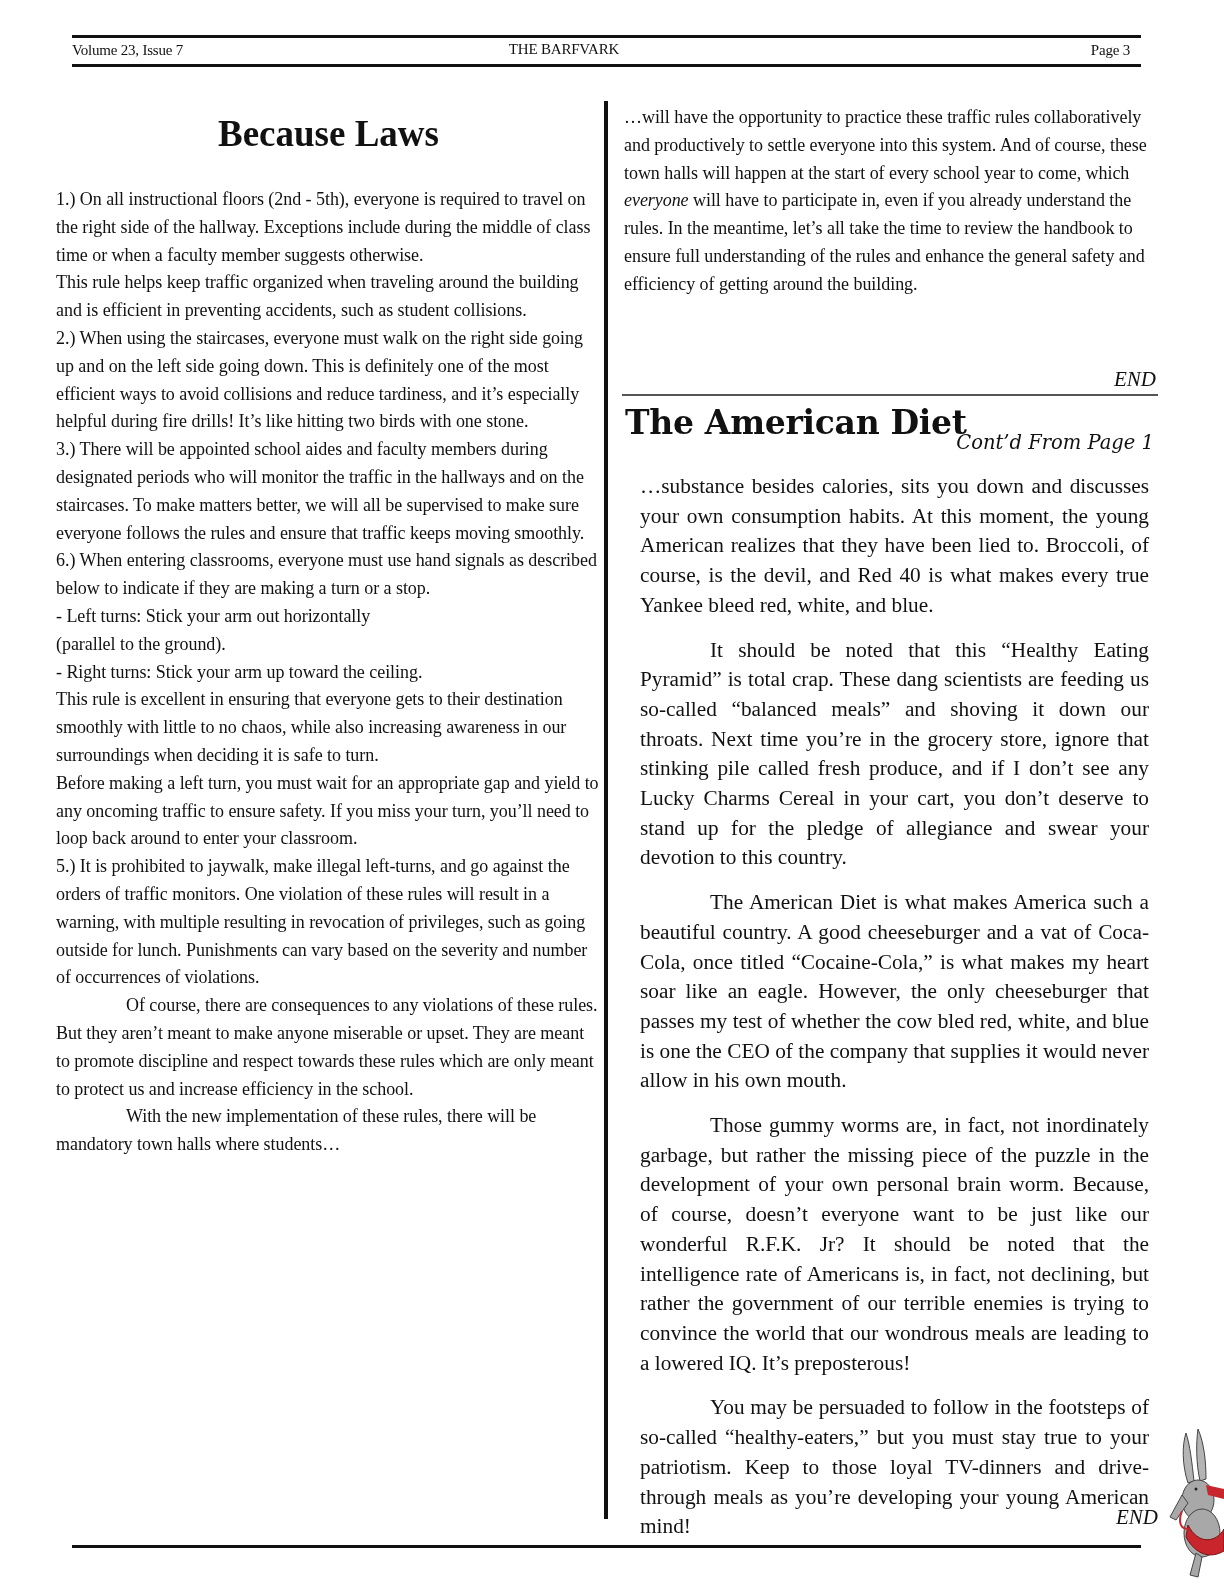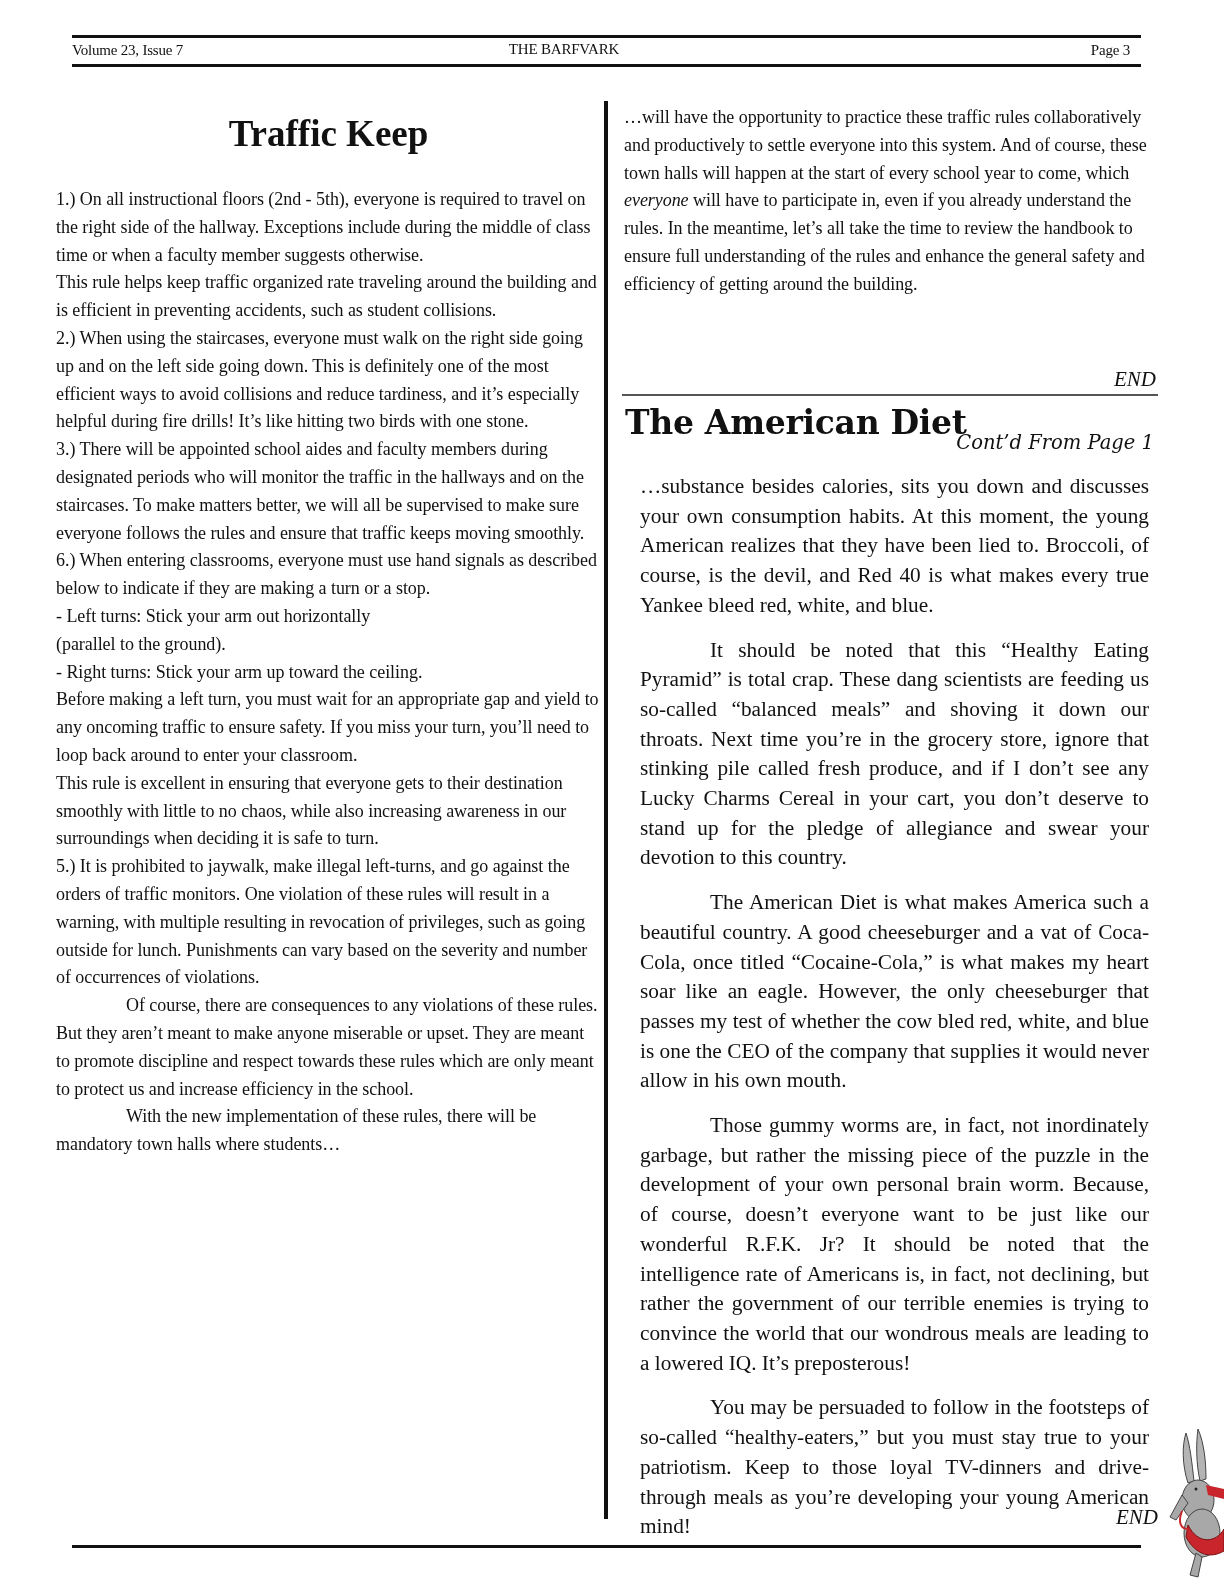--- a/index.html
+++ b/index.html
@@ -58,32 +58,32 @@
 </head>
 <body>
 
 <div class="header-rule-top"></div>
 <div class="header-left">Volume 23, Issue 7</div>
 <div class="header-center">THE BARFVARK</div>
 <div class="header-right">Page 3</div>
 <div class="header-rule-bottom"></div>
 
 <div class="col-left">
-  <div class="article-title-left">Traffic Keep</div>
+  <div class="article-title-left">Because Laws</div>
   <div class="body-text">
     <p>1.) On all instructional floors (2nd - 5th), everyone is required to travel on the right side of the hallway. Exceptions include during the middle of class time or when a faculty member suggests otherwise.</p>
-    <p>This rule helps keep traffic organized rate traveling around the building and is efficient in preventing accidents, such as student collisions.</p>
+    <p>This rule helps keep traffic organized when traveling around the building and is efficient in preventing accidents, such as student collisions.</p>
     <p>2.) When using the staircases, everyone must walk on the right side going up and on the left side going down. This is definitely one of the most efficient ways to avoid collisions and reduce tardiness, and it’s especially helpful during fire drills! It’s like hitting two birds with one stone.</p>
     <p>3.) There will be appointed school aides and faculty members during designated periods who will monitor the traffic in the hallways and on the staircases. To make matters better, we will all be supervised to make sure everyone follows the rules and ensure that traffic keeps moving smoothly.</p>
     <p>6.) When entering classrooms, everyone must use hand signals as described below to indicate if they are making a turn or a stop.</p>
     <p>- Left turns: Stick your arm out horizontally</p>
     <p>(parallel to the ground).</p>
     <p>- Right turns: Stick your arm up toward the ceiling.</p>
+    <p>This rule is excellent in ensuring that everyone gets to their destination smoothly with little to no chaos, while also increasing awareness in our surroundings when deciding it is safe to turn.</p>
     <p>Before making a left turn, you must wait for an appropriate gap and yield to any oncoming traffic to ensure safety. If you miss your turn, you’ll need to loop back around to enter your classroom.</p>
-    <p>This rule is excellent in ensuring that everyone gets to their destination smoothly with little to no chaos, while also increasing awareness in our surroundings when deciding it is safe to turn.</p>
     <p>5.) It is prohibited to jaywalk, make illegal left-turns, and go against the orders of traffic monitors. One violation of these rules will result in a warning, with multiple resulting in revocation of privileges, such as going outside for lunch. Punishments can vary based on the severity and number of occurrences of violations.</p>
     <p class="indent">Of course, there are consequences to any violations of these rules. But they aren’t meant to make anyone miserable or upset. They are meant to promote discipline and respect towards these rules which are only meant to protect us and increase efficiency in the school.</p>
     <p class="indent">With the new implementation of these rules, there will be mandatory town halls where students…</p>
   </div>
 </div>
 
 <div class="divider-v"></div>
 
 <div class="col-right">
   <div class="body-text">

